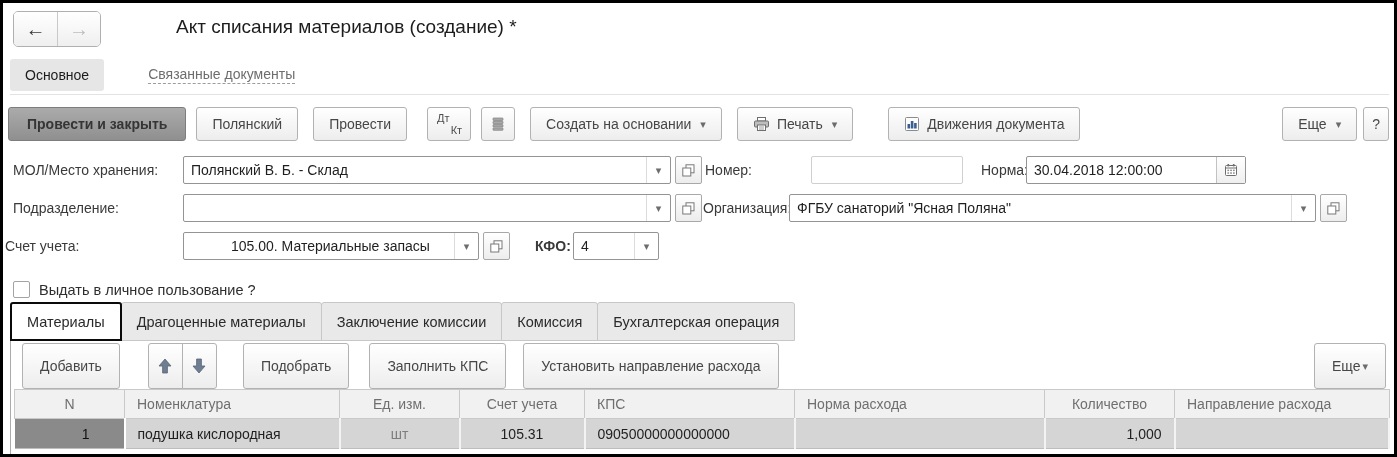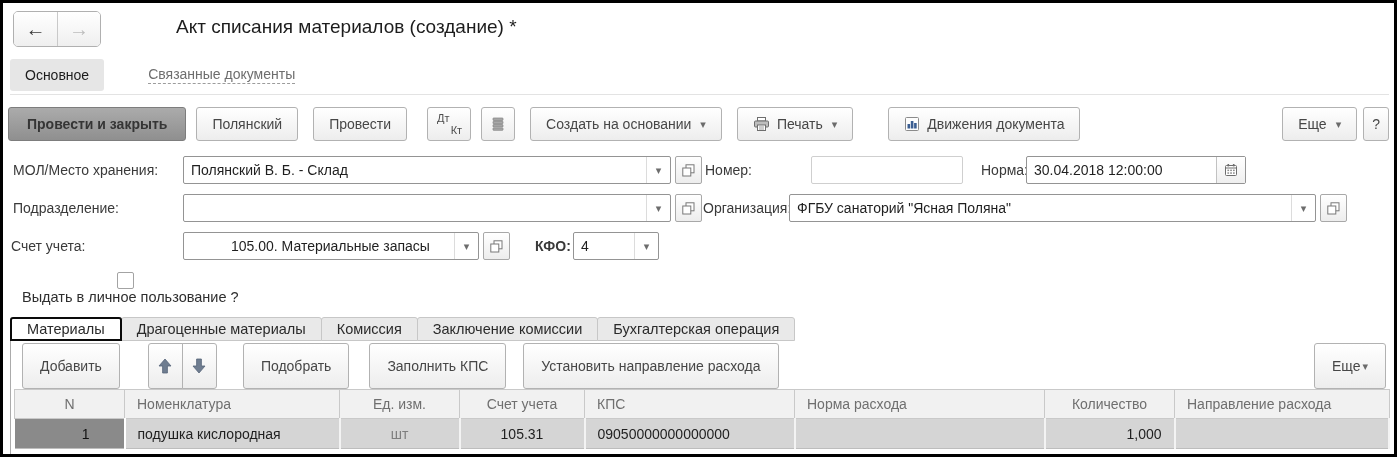--- a/index.html
+++ b/index.html
@@ -38,27 +38,27 @@
   
   .frow { position:absolute; left:0; right:0; height:30px; }
   .flabel { position:absolute; top:0; font-size:14px; color:#3a3a3a; line-height:28px; white-space:nowrap; }
   .combo { position:absolute; top:0; height:28px; display:flex; border:1px solid #949494; background:#fff; border-radius:2px; }
   .combo input { border:none; outline:none; flex:1; min-width:0; font-family:"Liberation Sans", sans-serif; font-size:14px; color:#1f1f1f; padding:0 7px; background:transparent; }
   .combo .arrow { width:24px; display:flex; align-items:center; justify-content:center; color:#6d6d6d; font-size:11px; border-left:1px solid #dcdcdc; cursor:pointer; }
   .combo .calbtn { width:29px; display:flex; align-items:center; justify-content:center; border-left:1px solid #c2c2c2; background:linear-gradient(#fff,#efefef); cursor:pointer; }
   .plain { position:absolute; top:0; height:28px; border:1px solid #cfcfcf; border-radius:2px; font-family:"Liberation Sans", sans-serif; font-size:14px; color:#1f1f1f; padding:0 7px; outline:none; }
   .selbtn { position:absolute; top:0; width:27px; height:28px; border:1px solid #a8a8a8; border-radius:2px; background:linear-gradient(#fff,#ededed); display:flex; align-items:center; justify-content:center; cursor:pointer; }
 
-  .chkrow { position:absolute; left:10px; top:269px; display:flex; align-items:center;flex-direction:column; }
+  .chkrow { position:absolute; left:10px; top:278px; display:flex; align-items:center; }
   .chkbox { width:17px; height:17px; border:1px solid #a3a3a3; border-radius:2px; background:#fff; cursor:pointer; }
   .chklabel { margin-left:9px; font-size:14.5px; color:#2e2e2e; }
 
   
   .tabstrip { position:absolute; left:7px; top:300px; right:5px; height:38px; display:flex; align-items:flex-end; }
-  .ptab { height:24px; display:flex; align-items:center; padding:0 15px; font-size:14.5px; color:#2a2a2a;
+  .ptab { height:39px; display:flex; align-items:center; padding:0 15px; font-size:14.5px; color:#2a2a2a;
           background:#e9e9e9; border:1px solid #c7c7c7; border-radius:3px 3px 0 0; margin-left:-1px; cursor:pointer; white-space:nowrap; }
   .ptab.active { background:#fff; border:2px solid #0a0a0a; margin-left:0; z-index:2; }
 
   
   .content { position:absolute; left:7px; top:338px; right:0; bottom:0; border-left:1px solid #ababab; }
   .gridbar { position:absolute; left:0; right:8px; top:6px; height:38px; display:flex; align-items:center; padding-left:11px; }
   .gbtn { height:46px; display:inline-flex; align-items:center; justify-content:center; background:linear-gradient(#ffffff,#ededed);
           border:1px solid #b2b2b2; border-radius:3px; font-size:14px; color:#474747; padding:0 17px; cursor:pointer; white-space:nowrap; }
   .arrbtn { width:35px; padding:0; }
   .joinL { border-radius:3px 0 0 3px; }
@@ -197,21 +197,21 @@
     </div>
     <button class="selbtn" style="left:1317px;">
       <svg width="13" height="13" viewBox="0 0 13 13">
         <rect x="4" y="0.8" width="8" height="8" fill="#fff" stroke="#787878"></rect>
         <rect x="0.8" y="4" width="8" height="8" fill="#fff" stroke="#787878"></rect>
       </svg>
     </button>
   </div>
 
   <div class="frow" style="top:229px;">
-    <div class="flabel" style="left:8px;">Счет учета:</div>
+    <div class="flabel" style="left:2px;">Счет учета:</div>
     <div class="combo" style="left:180px; width:296px;padding-left:40px;">
       <input value="105.00. Материальные запасы" style="">
       <div class="arrow">▾</div>
     </div>
     <button class="selbtn" style="left:480px;">
       <svg width="13" height="13" viewBox="0 0 13 13">
         <rect x="4" y="0.8" width="8" height="8" fill="#fff" stroke="#787878"></rect>
         <rect x="0.8" y="4" width="8" height="8" fill="#fff" stroke="#787878"></rect>
       </svg>
     </button>
@@ -223,22 +223,22 @@
   </div>
 
   <div class="chkrow">
     <div class="chkbox"></div>
     <div class="chklabel">Выдать в личное пользование ?</div>
   </div>
 
   <div class="tabstrip">
     <div class="ptab active">Материалы</div>
     <div class="ptab">Драгоценные материалы</div>
+    <div class="ptab">Заключение комиссии</div>
     <div class="ptab">Комиссия</div>
-    <div class="ptab">Заключение комиссии</div>
     <div class="ptab">Бухгалтерская операция</div>
   </div>
 
   <div class="content">
     <div class="gridbar">
       <button class="gbtn">Добавить</button>
       <button class="gbtn arrbtn joinL g28">
         <svg width="14" height="16" viewBox="0 0 14 16">
           <path d="M7 1 L13 8 L9.4 8 L9.4 15 L4.6 15 L4.6 8 L1 8 Z" fill="#6f7d90" stroke="#57647a" stroke-width="0.8"></path>
         </svg>

